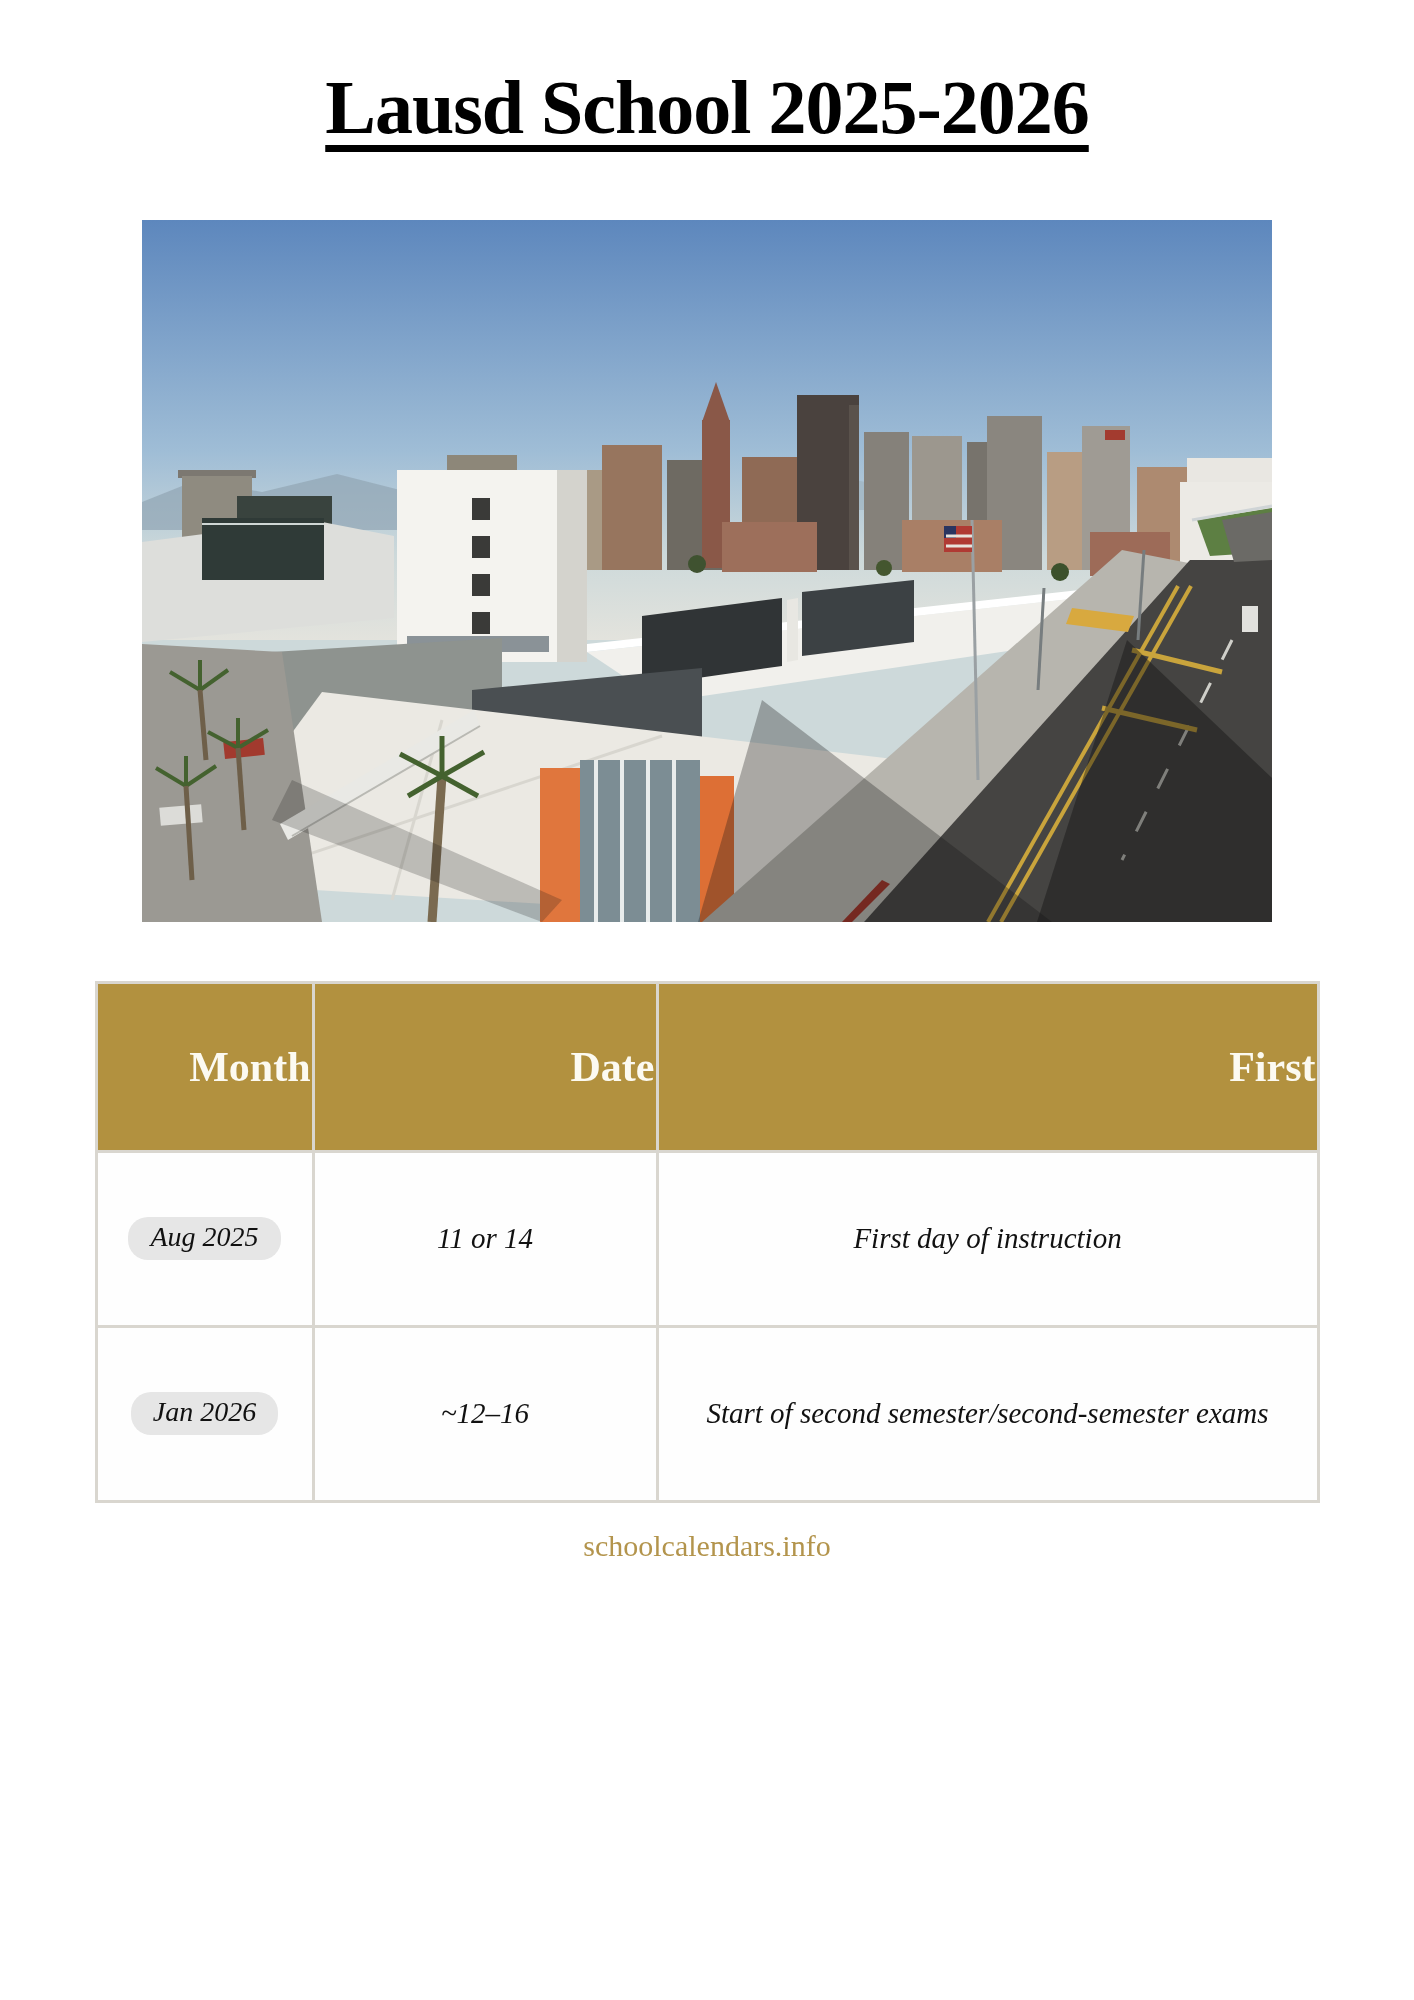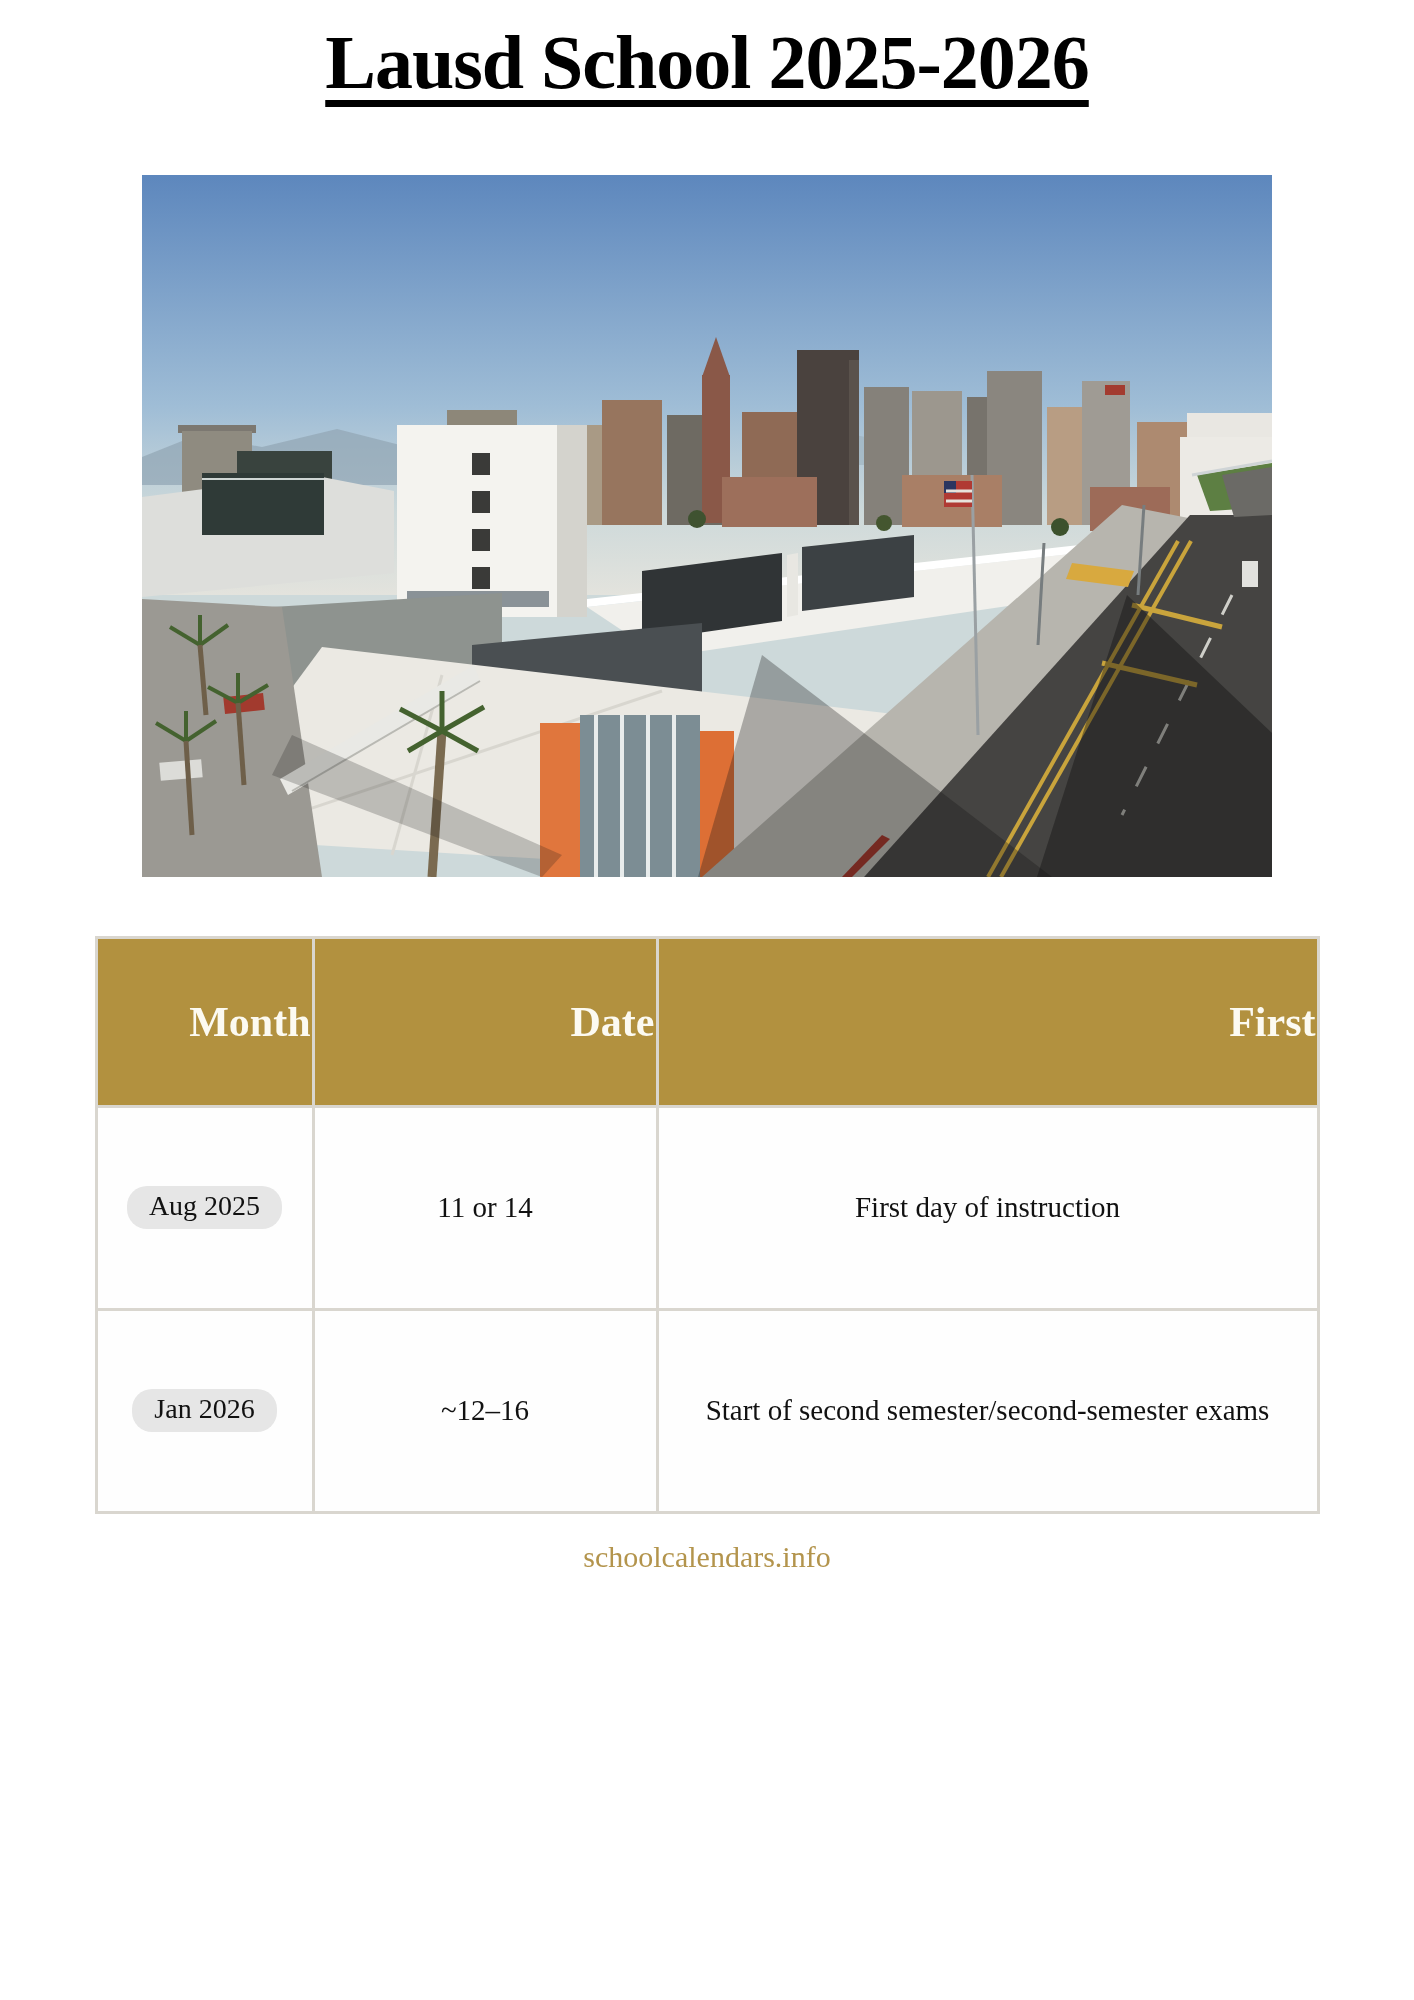--- a/index.html
+++ b/index.html
@@ -2,21 +2,21 @@
 <html><head>
 <meta charset="utf-8">
 <style>
   html,body{margin:0;padding:0;}
   body{
     width:1414px;height:2000px;background:#ffffff;
     font-family:"Liberation Serif","DejaVu Serif",serif;
     color:#1a1a1a;position:relative;overflow:hidden;
   }
   .page-title{
-    margin:23px auto 0;width:fit-content;
+    margin:68px auto 0;width:fit-content;
     font-size:76px;font-weight:bold;line-height:1.05;
     color:#000;text-align:center;
     text-decoration:underline;
     text-decoration-thickness:7px;
     text-underline-offset:12px;
     letter-spacing:-1px;
   }
   .photo-wrap{
     width:1130px;height:702px;margin:72px auto 0;
     display:block;overflow:hidden;background:#cdd9da;
@@ -30,21 +30,21 @@
   table.events col.c-date{width:344px;}
   table.events col.c-event{width:661px;}
   table.events th{
     height:164px;background:#b2913f;color:#fcfaf1;
     font-size:42px;font-weight:bold;text-align:right;
     border:3px solid #d9d6cf;
   }
   table.events td{
     height:164px;background:#fefefe;color:#111;
     font-size:29px;text-align:center;vertical-align:middle;
-    border:3px solid #d9d6cf;padding:18px 10px;
+    border:3px solid #d9d6cf;padding:4px 10px;font-style:italic;
   }
   .month-pill{
     display:inline-block;background:#e6e6e6;color:#111;
     border-radius:20px;padding:4px 22px 7px;font-size:28px;
   }
   .site-footer{
     margin:26px auto 16px;width:fit-content;
     font-size:30px;color:#b3944c;text-align:center;
     cursor:pointer;
   }

